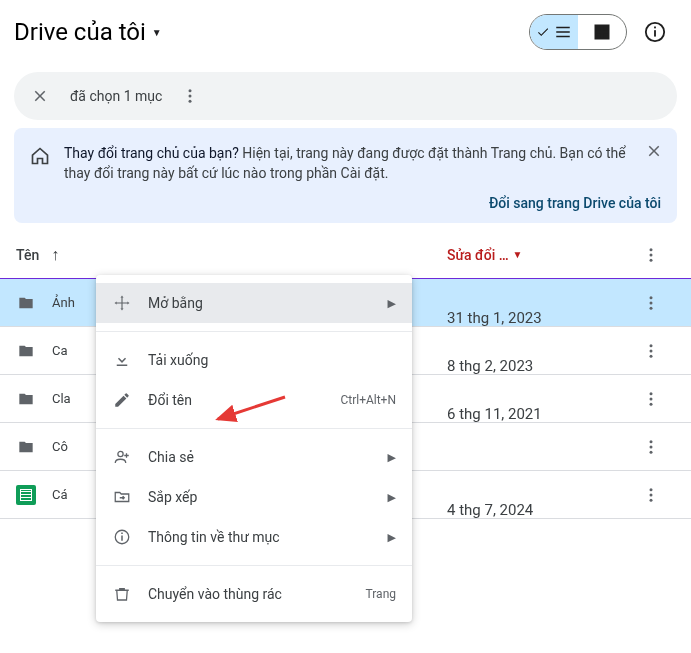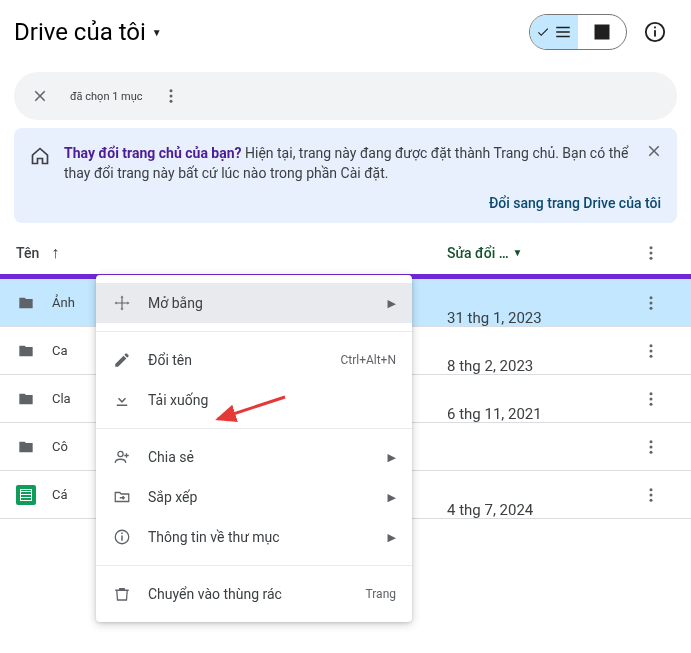--- a/index.html
+++ b/index.html
@@ -8,32 +8,32 @@
 .title-wrap { display: flex; align-items: center; gap: 6px; cursor: pointer; }
 .title { font-size: 24px; color: #000000; font-weight: 400; }
 .drop-caret { font-size: 10px; color: #202124; }
 .header-right { display: flex; align-items: center; gap: 8px; }
 .view-toggle { display: flex; border: 1px solid #747775; border-radius: 20px; overflow: hidden; height: 36px; }
 .view-btn { width: 48px; display: flex; align-items: center; justify-content: center; gap: 4px; cursor: pointer; }
 .view-btn.active { background: #c2e7ff; }
 .icon-btn { width: 40px; height: 40px; border-radius: 50%; display: flex; align-items: center; justify-content: center; cursor: pointer; }
 .selection-bar { display: flex; align-items: center; gap: 12px; background: #f1f3f4; border-radius: 24px; margin: 8px 14px; padding: 6px 8px; height: 48px; }
 .close-x { width: 36px; height: 36px; border-radius: 50%; display: flex; align-items: center; justify-content: center; cursor: pointer; font-size: 20px; color: #5f6368; }
-.sel-text { font-size: 11px; color: #3c4043; }
+.sel-text { font-size: 14px; color: #3c4043; }
 .banner { margin: 8px 14px; background: #e8f0fe; border-radius: 8px; padding: 16px 16px 12px 16px; position: relative; }
 .banner-body { display: flex; gap: 14px; }
 .banner-icon { flex-shrink: 0; margin-top: 2px; }
 .banner-text { flex: 1; color: #3c4043; font-size: 14px; line-height: 1.4; padding-right: 30px; }
-.banner-text b { font-weight: 700; color: #4c1d95; }
+.banner-text b { font-weight: 400; color: #0f172a; }
 .banner-close { position: absolute; top: 14px; right: 14px; cursor: pointer; font-size: 20px; color: #5f6368; }
 .banner-action { text-align: right; margin-top: 12px; }
 .banner-action a { color: #0c4a6e; font-weight: 500; cursor: pointer; font-size: 14px; }
-.table-header { display: flex; align-items: center; padding: 0 16px; height: 48px; border-bottom: 5px solid #6d28d9; margin-top: 8px; }
+.table-header { display: flex; align-items: center; padding: 0 16px; height: 48px; border-bottom: 1px solid #6d28d9; margin-top: 8px; }
 .col-name { flex: 1; display: flex; align-items: center; gap: 12px; font-weight: 500; color: #3c4043; }
-.col-date { width: 180px; display: flex; align-items: center; gap: 4px; font-weight: 500; color: #14532d; }
+.col-date { width: 180px; display: flex; align-items: center; gap: 4px; font-weight: 500; color: #b91c1c; }
 .col-menu { width: 48px; display: flex; justify-content: center; }
 .row { display: flex; align-items: center; padding: 0 16px; height: 48px; border-bottom: 1px solid #dadce0; }
 .row.selected { background: #c2e7ff; }
 .row-name { flex: 1; display: flex; align-items: center; gap: 16px; color: #3c4043; font-size: 13px; }
 .row-date { width: 180px; font-size: 15px; color: #3c4043; margin-top: 31px; }
 .row-menu { width: 48px; display: flex; justify-content: center; cursor: pointer; }
 .folder-ico { width: 20px; height: 16px; fill: #5f6368; }
 .sheet-ico { width: 20px; height: 20px; background: #0f9d58; border-radius: 2px; position: relative; display: flex; align-items: center; justify-content: center; }
 .sheet-ico::after { content: ''; width: 10px; height: 10px; border: 1px solid #fff; position: absolute; }
 .sheet-ico::before { content: ''; width: 10px; height: 1px; background: #fff; position: absolute; z-index: 1; box-shadow: 0 -3px 0 #fff, 0 3px 0 #fff; }
@@ -227,33 +227,33 @@
           <path stroke="#5f6368" stroke-width="1.5" d="M12 5v14M5 12h14"></path>
         </svg>
     </div>
     <span class="ctx-label">Mở bằng</span>
     <span class="ctx-arrow">▶</span>
   </div>
   <div class="ctx-divider"></div>
   <div class="ctx-item">
     <div class="ctx-icon">
       <svg width="18" height="18" viewBox="0 0 24 24">
+          <path fill="#5f6368" d="M12 3v10l-4-4-1.4 1.4L12 16l5.4-5.6L16 9l-4 4V3zM5 18h14v2H5z"></path>
+        </svg>
+    </div>
+    <span class="ctx-label">Tải xuống</span>
+  </div>
+  <div class="ctx-item">
+    <div class="ctx-icon">
+      <svg width="18" height="18" viewBox="0 0 24 24">
           <path fill="#5f6368" d="M3 17.25V21h3.75L17.81 9.94l-3.75-3.75zM20.71 7.04a1 1 0 0 0 0-1.41l-2.34-2.34a1 1 0 0 0-1.41 0l-1.83 1.83 3.75 3.75z"></path>
         </svg>
     </div>
     <span class="ctx-label">Đổi tên</span>
     <span class="ctx-short">Ctrl+Alt+N</span>
-  </div>
-  <div class="ctx-item">
-    <div class="ctx-icon">
-      <svg width="18" height="18" viewBox="0 0 24 24">
-          <path fill="#5f6368" d="M12 3v10l-4-4-1.4 1.4L12 16l5.4-5.6L16 9l-4 4V3zM5 18h14v2H5z"></path>
-        </svg>
-    </div>
-    <span class="ctx-label">Tải xuống</span>
   </div>
   <div class="ctx-divider"></div>
   <div class="ctx-item">
     <div class="ctx-icon">
       <svg width="18" height="18" viewBox="0 0 24 24">
           <circle cx="10" cy="8" r="3.5" fill="none" stroke="#5f6368" stroke-width="1.7"></circle>
           <path fill="none" stroke="#5f6368" stroke-width="1.7" d="M3 20c0-3 3-5 7-5s7 2 7 5"></path>
           <path stroke="#5f6368" stroke-width="1.7" d="M18 7v6M15 10h6"></path>
         </svg>
     </div>

